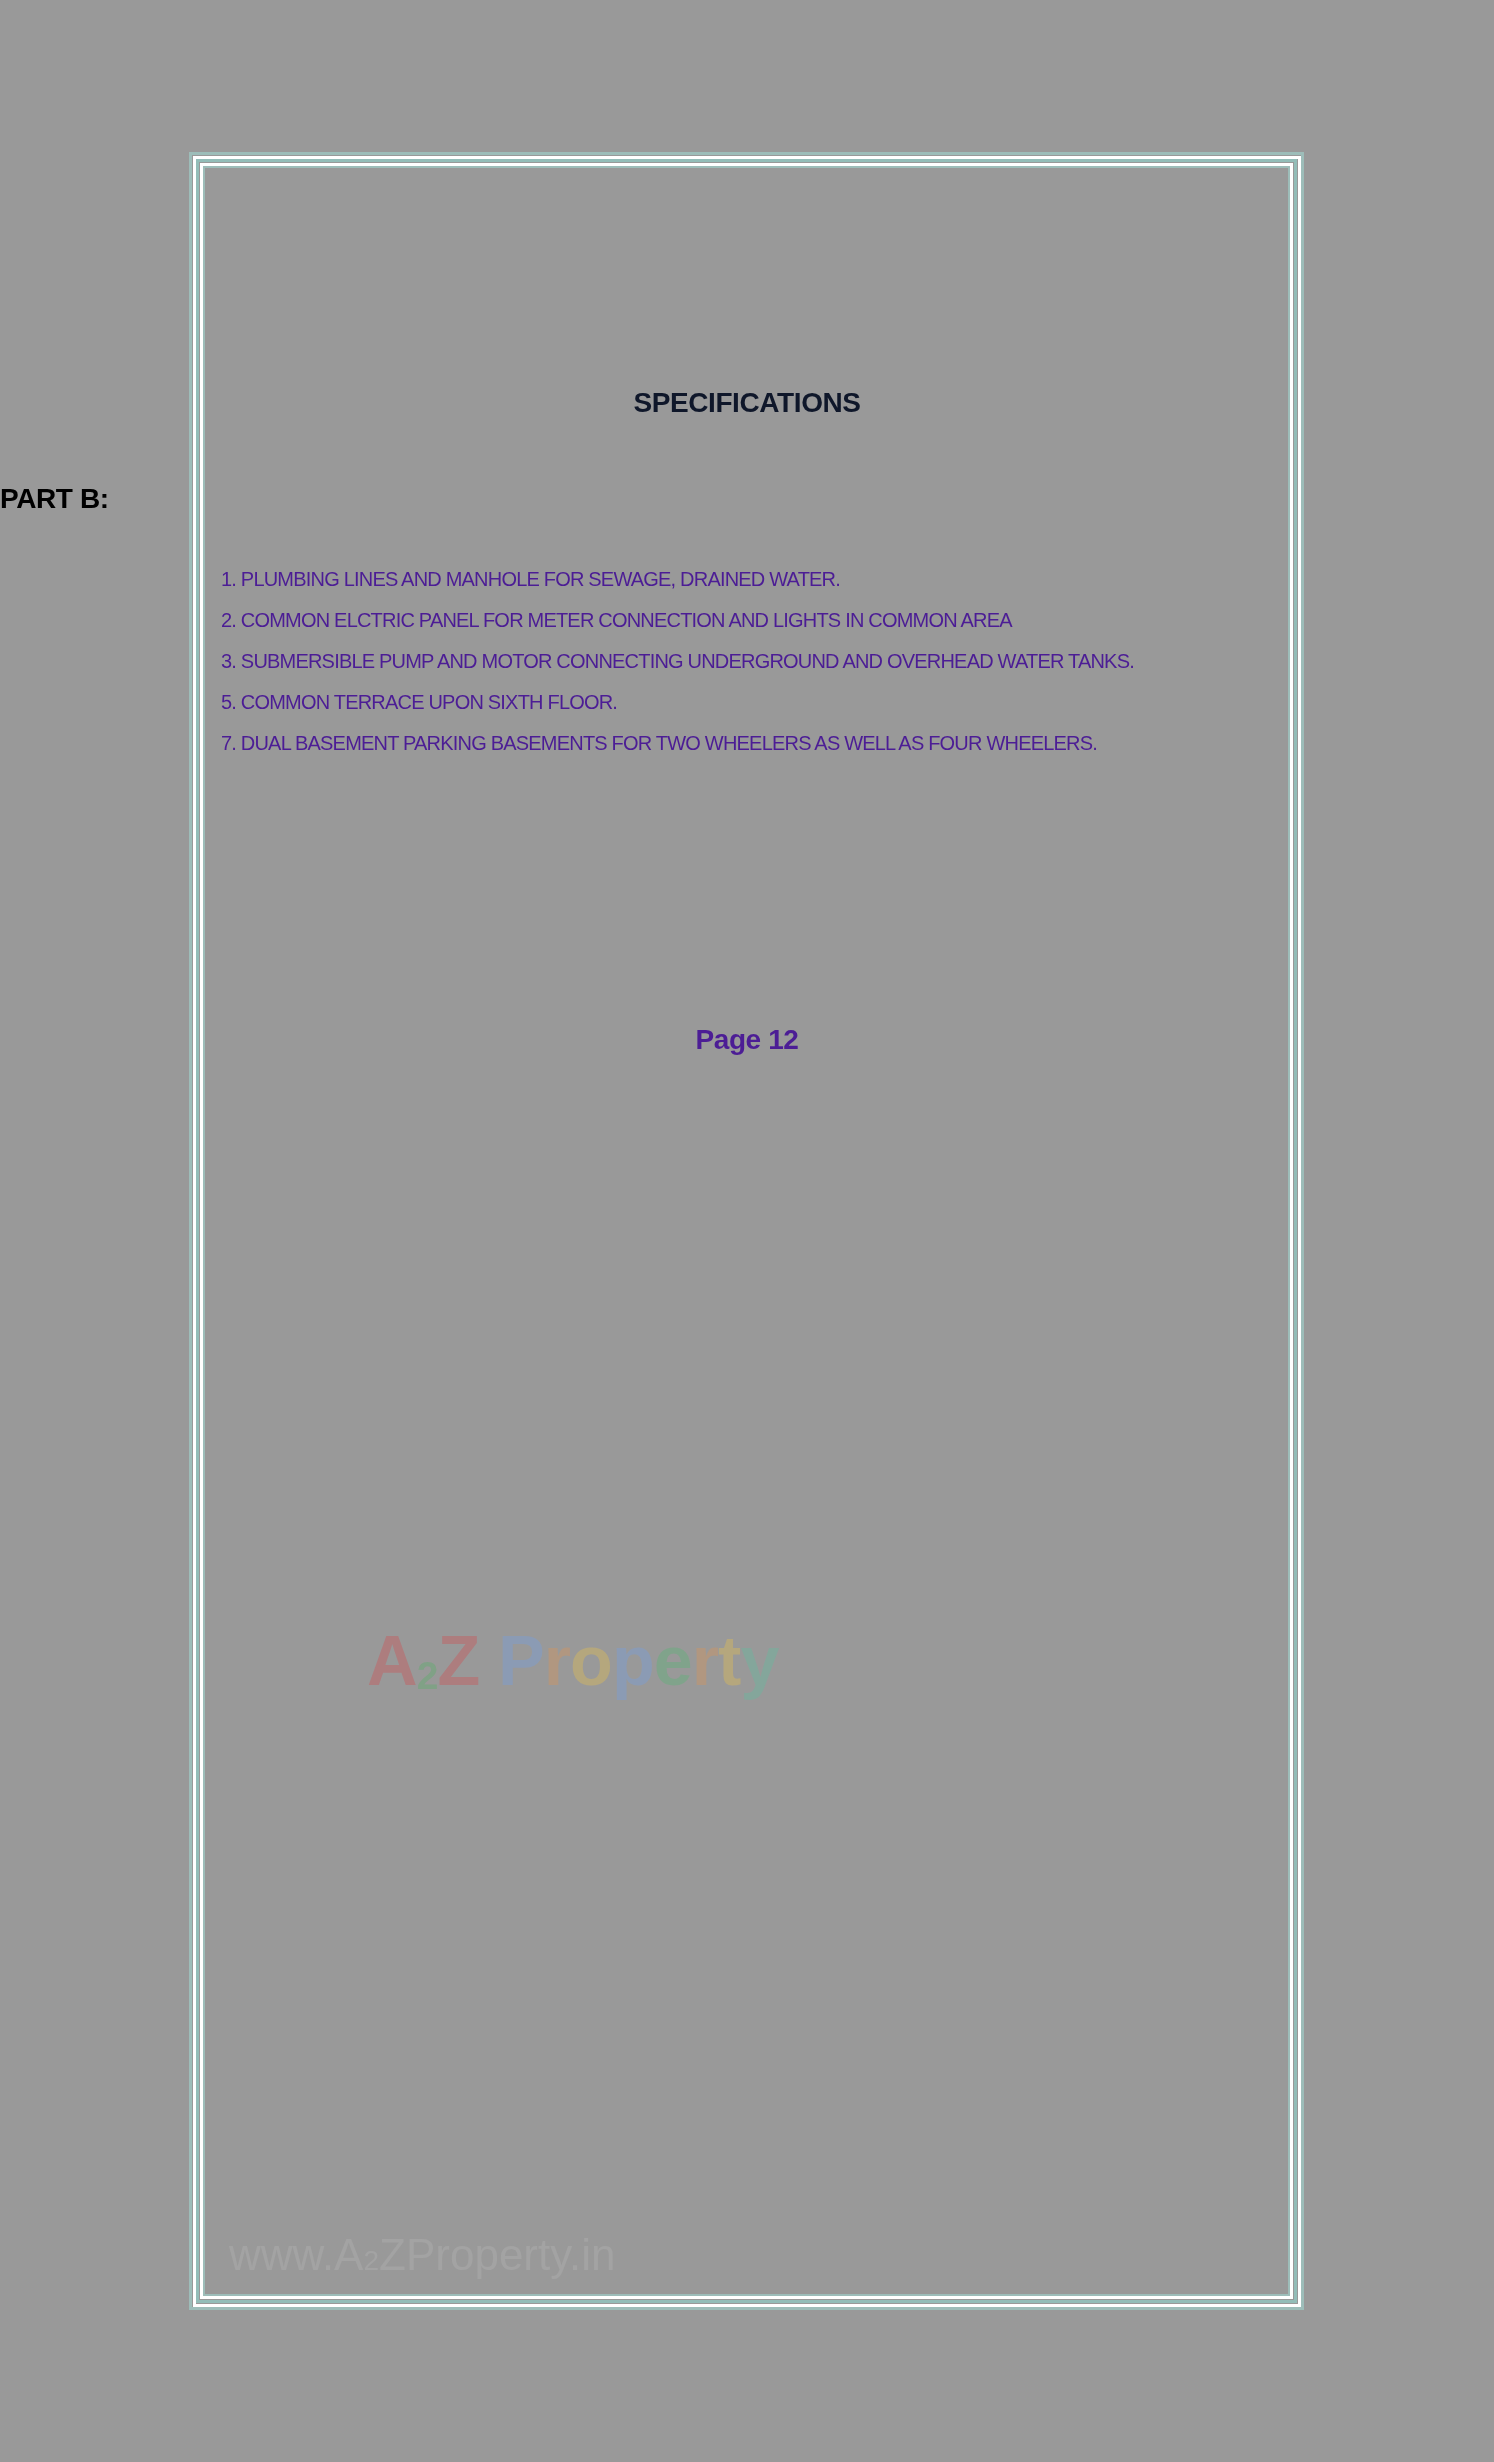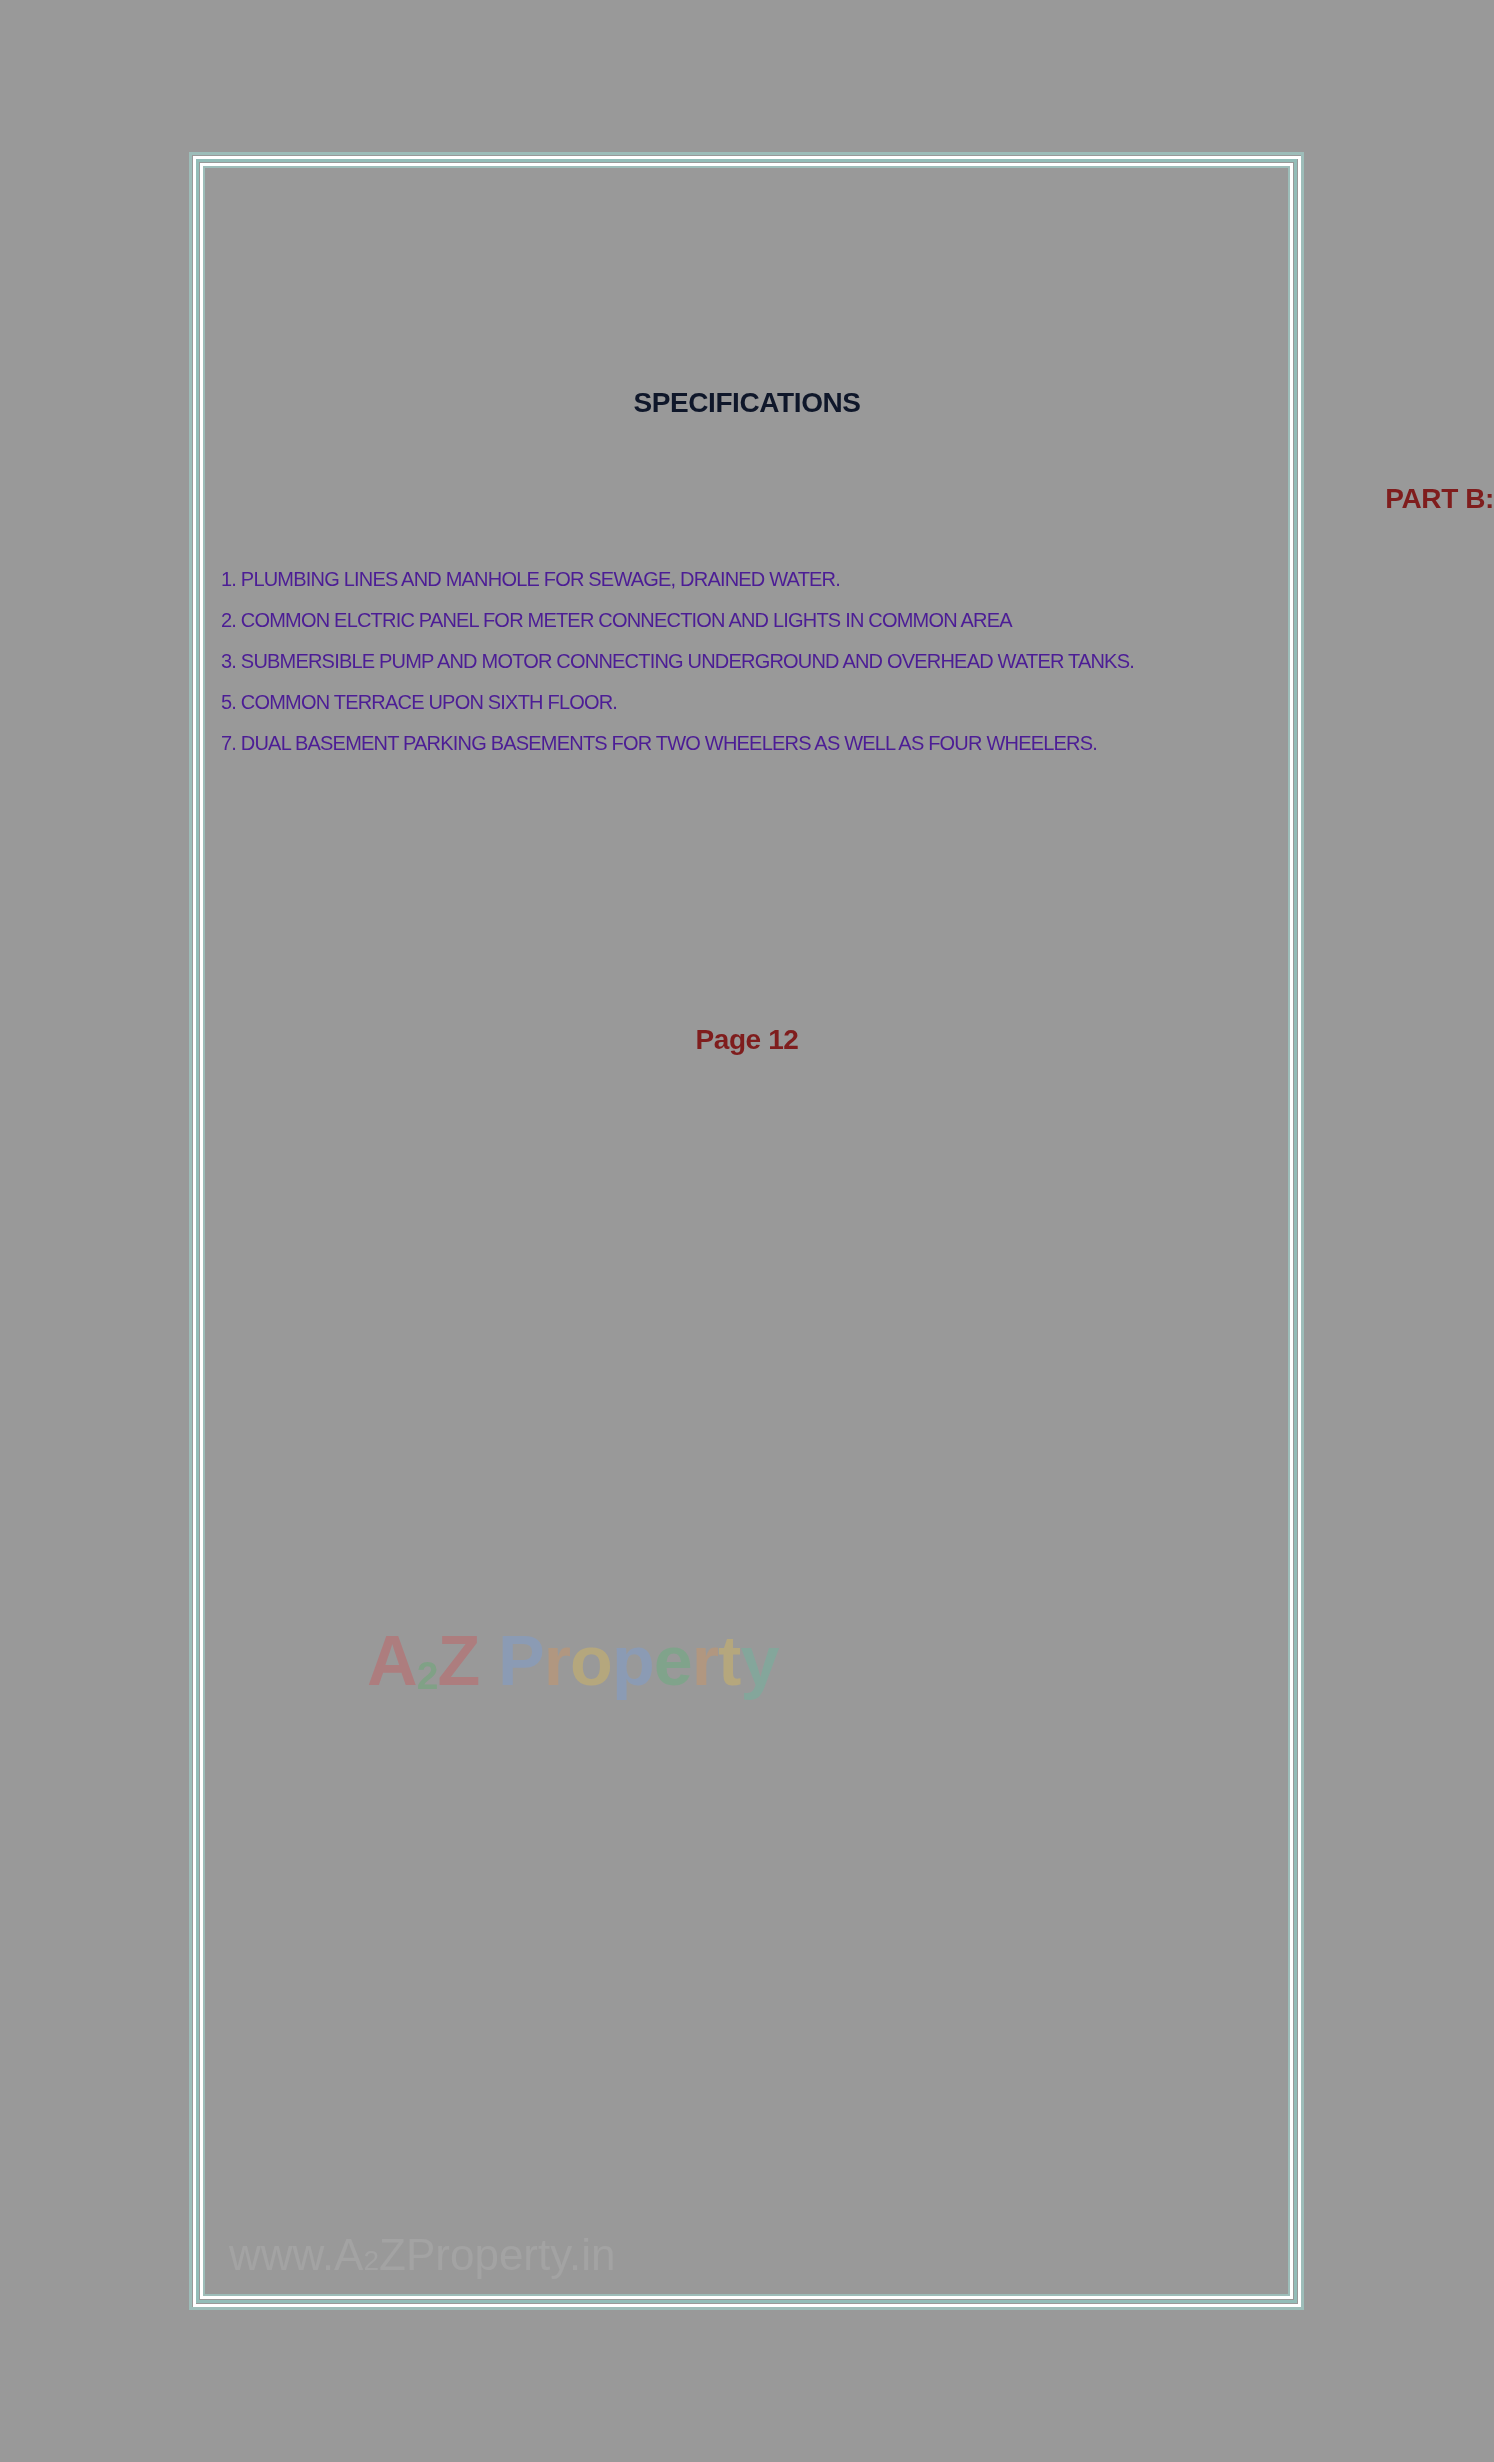--- a/index.html
+++ b/index.html
@@ -4,24 +4,24 @@
 <style>
   html, body { margin:0; padding:0; }
   body { width:1494px; height:2462px; background:#999999; position:relative; overflow:hidden; font-family:"Liberation Sans", sans-serif; }
   .frame { position:absolute; left:189px; top:152px; width:1115px; height:2158px; box-sizing:border-box; }
   .b1 { position:absolute; inset:0; border:3.5px solid #9dbdb9; }
   .b2 { position:absolute; inset:3.5px; border:3.5px solid #ffffff; }
   .b3 { position:absolute; inset:7px; border:3.5px solid #93bdb8; }
   .b4 { position:absolute; inset:10.6px; border:3.5px solid #ffffff; }
   .b5 { position:absolute; inset:14px; border:2.6px solid #9dbdb9; }
   .title { position:absolute; left:0; width:1494px; top:387px; text-align:center; font-weight:bold; font-size:28px; color:#0f172a; letter-spacing:-0.4px; }
-  .part { position:absolute; left:0; width:1494px; top:483px; text-align:right; font-weight:bold; font-size:28px; color:#7f1d1d; letter-spacing:-0.4px; }
+  .part { position:absolute; left:0; width:1494px; top:483px; text-align:left; font-weight:bold; font-size:28px; color:#000000; letter-spacing:-0.4px; }
   .body { position:absolute; left:221px; top:559px; width:1064px; font-size:20px; line-height:41px; color:#4c1d95; letter-spacing:-0.8px; }
   .item { margin:0; }
-  .page { position:absolute; left:0; width:1494px; top:1024px; text-align:center; font-weight:bold; font-size:28px; color:#7f1d1d; letter-spacing:-0.4px; }
+  .page { position:absolute; left:0; width:1494px; top:1024px; text-align:center; font-weight:bold; font-size:28px; color:#4c1d95; letter-spacing:-0.4px; }
   .wm { position:absolute; left:367px; top:1621px; font-size:70px; font-weight:bold; letter-spacing:-0.9px; opacity:0.9; white-space:nowrap; }
   .wm span { display:inline-block; }
   .wm .sub { font-size:39px; vertical-align:-3.5px; }
   .url { position:absolute; left:229px; top:2230px; font-size:44px; color:#a3a3a3; white-space:nowrap; }
   .url .sub { font-size:28px; }
 </style>
 </head>
 <body>
 
 <div class="frame">

